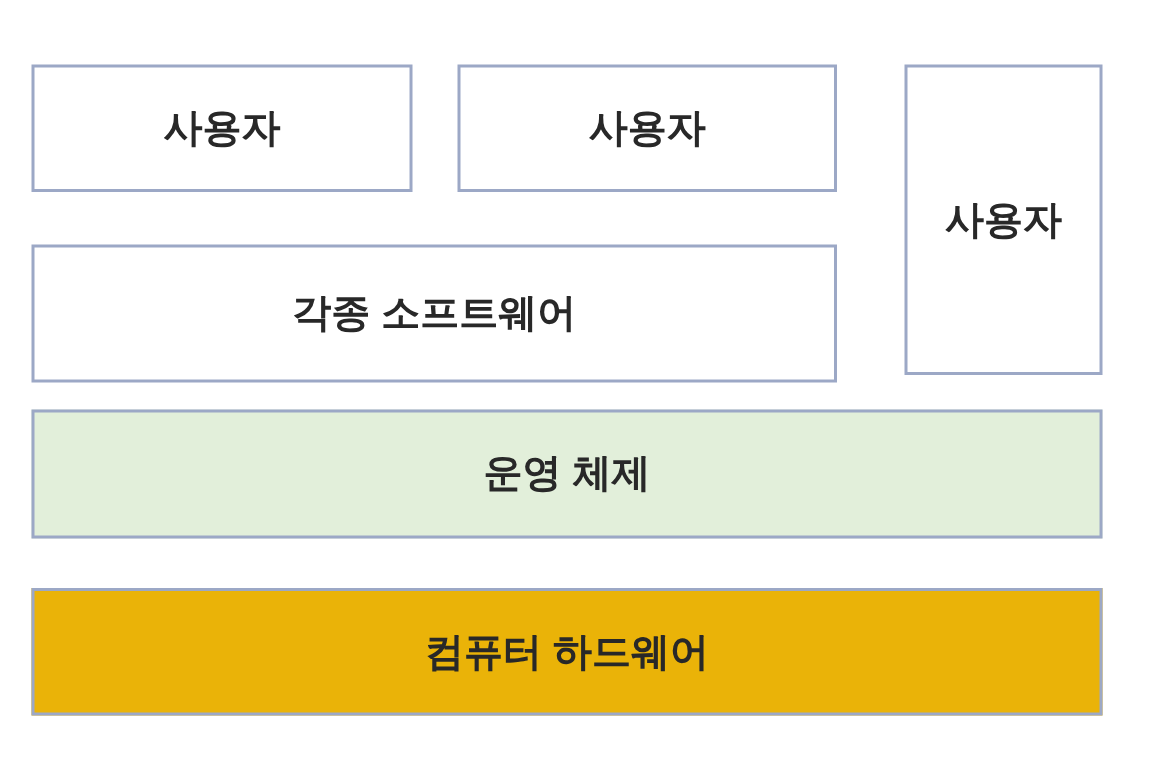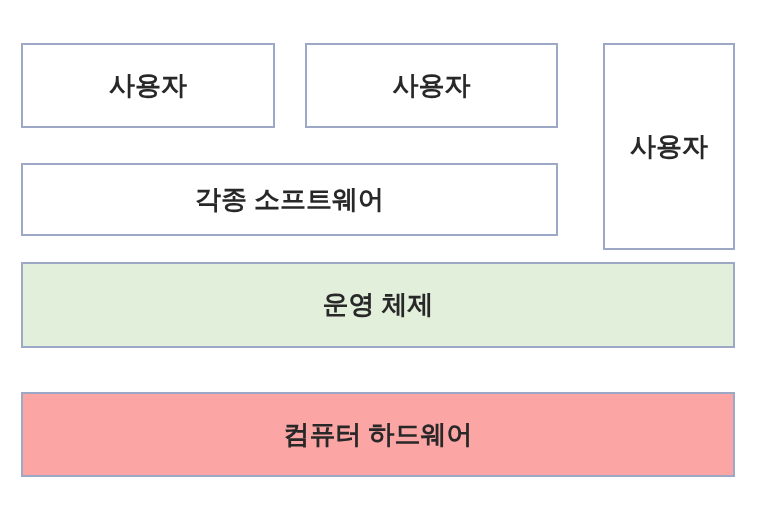--- a/index.html
+++ b/index.html
@@ -29,22 +29,22 @@
     .box .label {
       font-size: 26px;
       line-height: 1.2;
       color: #282828;
       white-space: nowrap;
       text-align: center;
     }
     .box-user1    { left: 21px;  top: 43px;  width: 254px; height: 85px; }
     .box-user2    { left: 305px; top: 43px;  width: 253px; height: 85px; }
     .box-user3    { left: 603px; top: 43px;  width: 132px; height: 207px; }
-    .box-software { left: 21px;  top: 163px; width: 537px; height: 73px; }
-    .box-os       { left: 21px;  top: 262px; width: 714px; height: 86px; }
+    .box-software { left: 21px;  top: 163px; width: 537px; height: 92px; }
+    .box-os       { left: 21px;  top: 273px; width: 714px; height: 86px; }
     .box-hardware { left: 21px;  top: 392px; width: 714px; height: 85px; }
   </style>
 </head>
 <body>
 
 <div class="canvas">
 
   <div class="box box-user1" style="background-color: rgb(255, 255, 255);">
     <span class="label">사용자</span>
   </div>
@@ -58,17 +58,17 @@
   </div>
 
   <div class="box box-software" style="background-color: rgb(255, 255, 255);">
     <span class="label">각종 소프트웨어</span>
   </div>
 
   <div class="box box-os" style="background-color: rgb(226, 239, 218);">
     <span class="label">운영 체제</span>
   </div>
 
-  <div class="box box-hardware" style="background-color: #fca5a5; align-items: center;">
+  <div class="box box-hardware" style="background-color: #eab308; align-items: center;">
     <span class="label">컴퓨터 하드웨어</span>
   </div>
 
 </div>
 
 </body></html>

